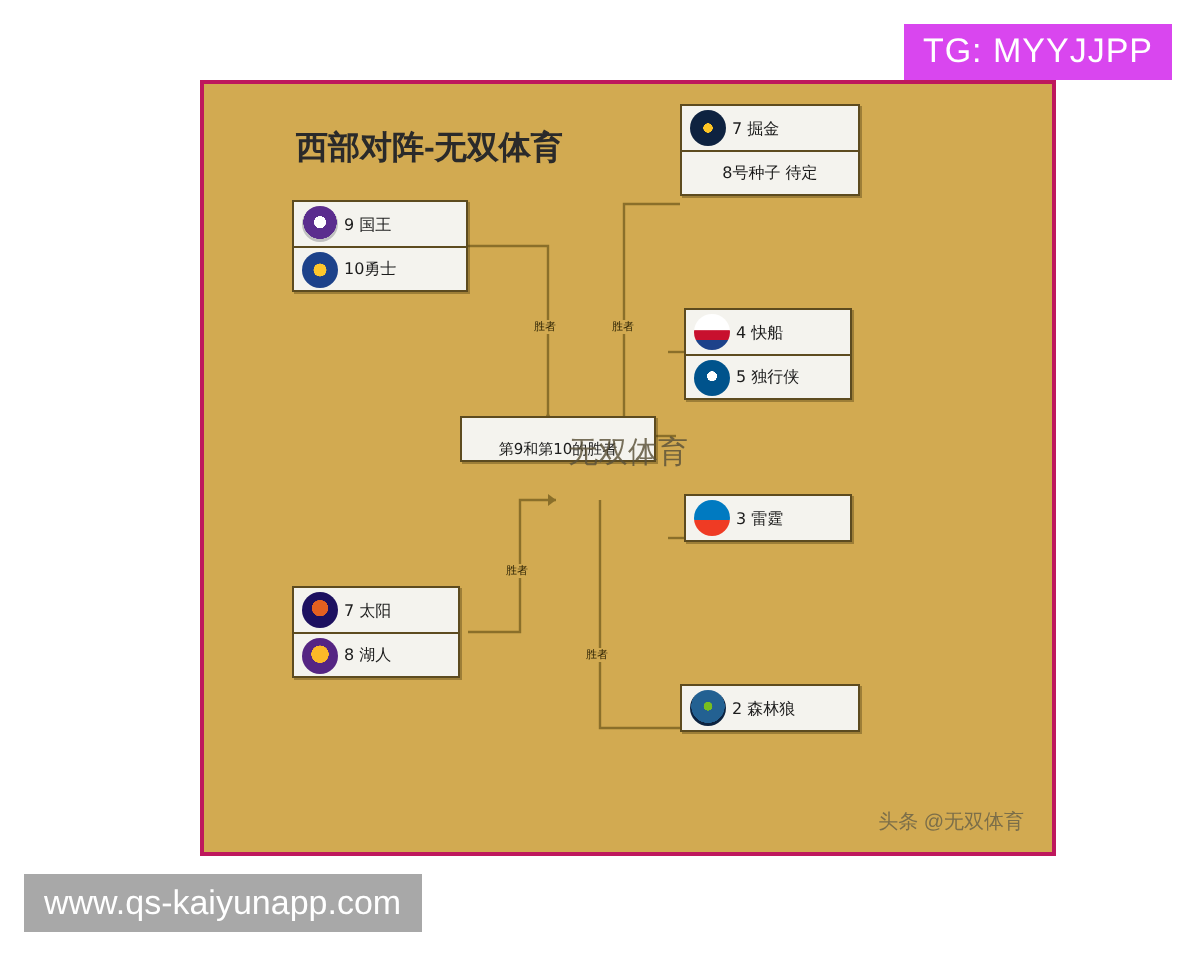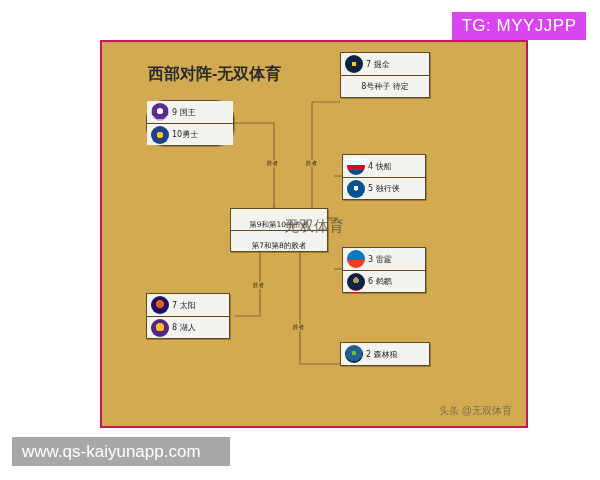--- a/index.html
+++ b/index.html
@@ -76,21 +76,21 @@
     font-size: 8px;
     color: #1c1c1c;
     white-space: nowrap;
     font-family: "DejaVu Sans", "Liberation Sans", sans-serif;
   }
   .mrow.single .tlabel {
     font-size: 8px;
   }
 
   
-  #box-kings-warriors { left: 44px; top: 58px;  width: 88px; border-radius: 18px; }
+  #box-kings-warriors { left: 44px; top: 58px;  width: 88px; }
   #box-nuggets        { left: 238px; top: 10px; width: 90px; }
   #box-clippers-mavs  { left: 240px; top: 112px; width: 84px; }
   #box-thunder-pels   { left: 240px; top: 205px; width: 84px; }
   #box-wolves         { left: 238px; top: 300px; width: 90px; }
   #box-suns-lakers    { left: 44px; top: 251px; width: 84px; }
   #box-center         { left: 128px; top: 166px; width: 98px; }
 
   #box-center .mrow { height: 21px; justify-content: center; padding-left: 0; align-items: flex-end; }
   #box-center .tlabel { font-size: 7.5px; }
 
@@ -145,21 +145,21 @@
     font-size: 17px;
     display: flex;
     align-items: center;
     justify-content: center;
     letter-spacing: 0.5px;
   }
   #url-banner {
     position: absolute;
     left: 12px;
     top: 437px;
-    width: 218px;
+    width: 199px;
     height: 29px;
     background: #a8a8a8;
     color: #ffffff;
     font-size: 17px;
     display: flex;
     align-items: center;
     padding-left: 10px;
     box-sizing: border-box;
     letter-spacing: 0px;
   }
@@ -229,23 +229,20 @@
     <div class="mrow">
       <span class="tlogo logo-lakers"></span>
       <span class="tlabel">8 湖人</span>
     </div>
   </div>
 
   <div class="matchup" id="box-center">
     <div class="mrow single">
       <span class="tlabel">第9和第10的胜者</span>
     </div>
-    <div class="mrow single">
-      <span class="tlabel">第7和第8的败者</span>
-    </div>
   </div>
 
   <div class="matchup" id="box-nuggets">
     <div class="mrow">
       <span class="tlogo logo-nuggets"></span>
       <span class="tlabel">7 掘金</span>
     </div>
     <div class="mrow single">
       <span class="tlabel">8号种子 待定</span>
     </div>
@@ -260,24 +257,20 @@
       <span class="tlogo logo-mavs"></span>
       <span class="tlabel">5 独行侠</span>
     </div>
   </div>
 
   <div class="matchup" id="box-thunder-pels">
     <div class="mrow">
       <span class="tlogo logo-thunder"></span>
       <span class="tlabel">3 雷霆</span>
     </div>
-    <div class="mrow">
-      <span class="tlogo logo-pelicans"></span>
-      <span class="tlabel">6 鹈鹕</span>
-    </div>
   </div>
 
   <div class="matchup" id="box-wolves">
     <div class="mrow">
       <span class="tlogo logo-wolves"></span>
       <span class="tlabel">2 森林狼</span>
     </div>
   </div>
 
   <div id="center-watermark">无双体育</div>

